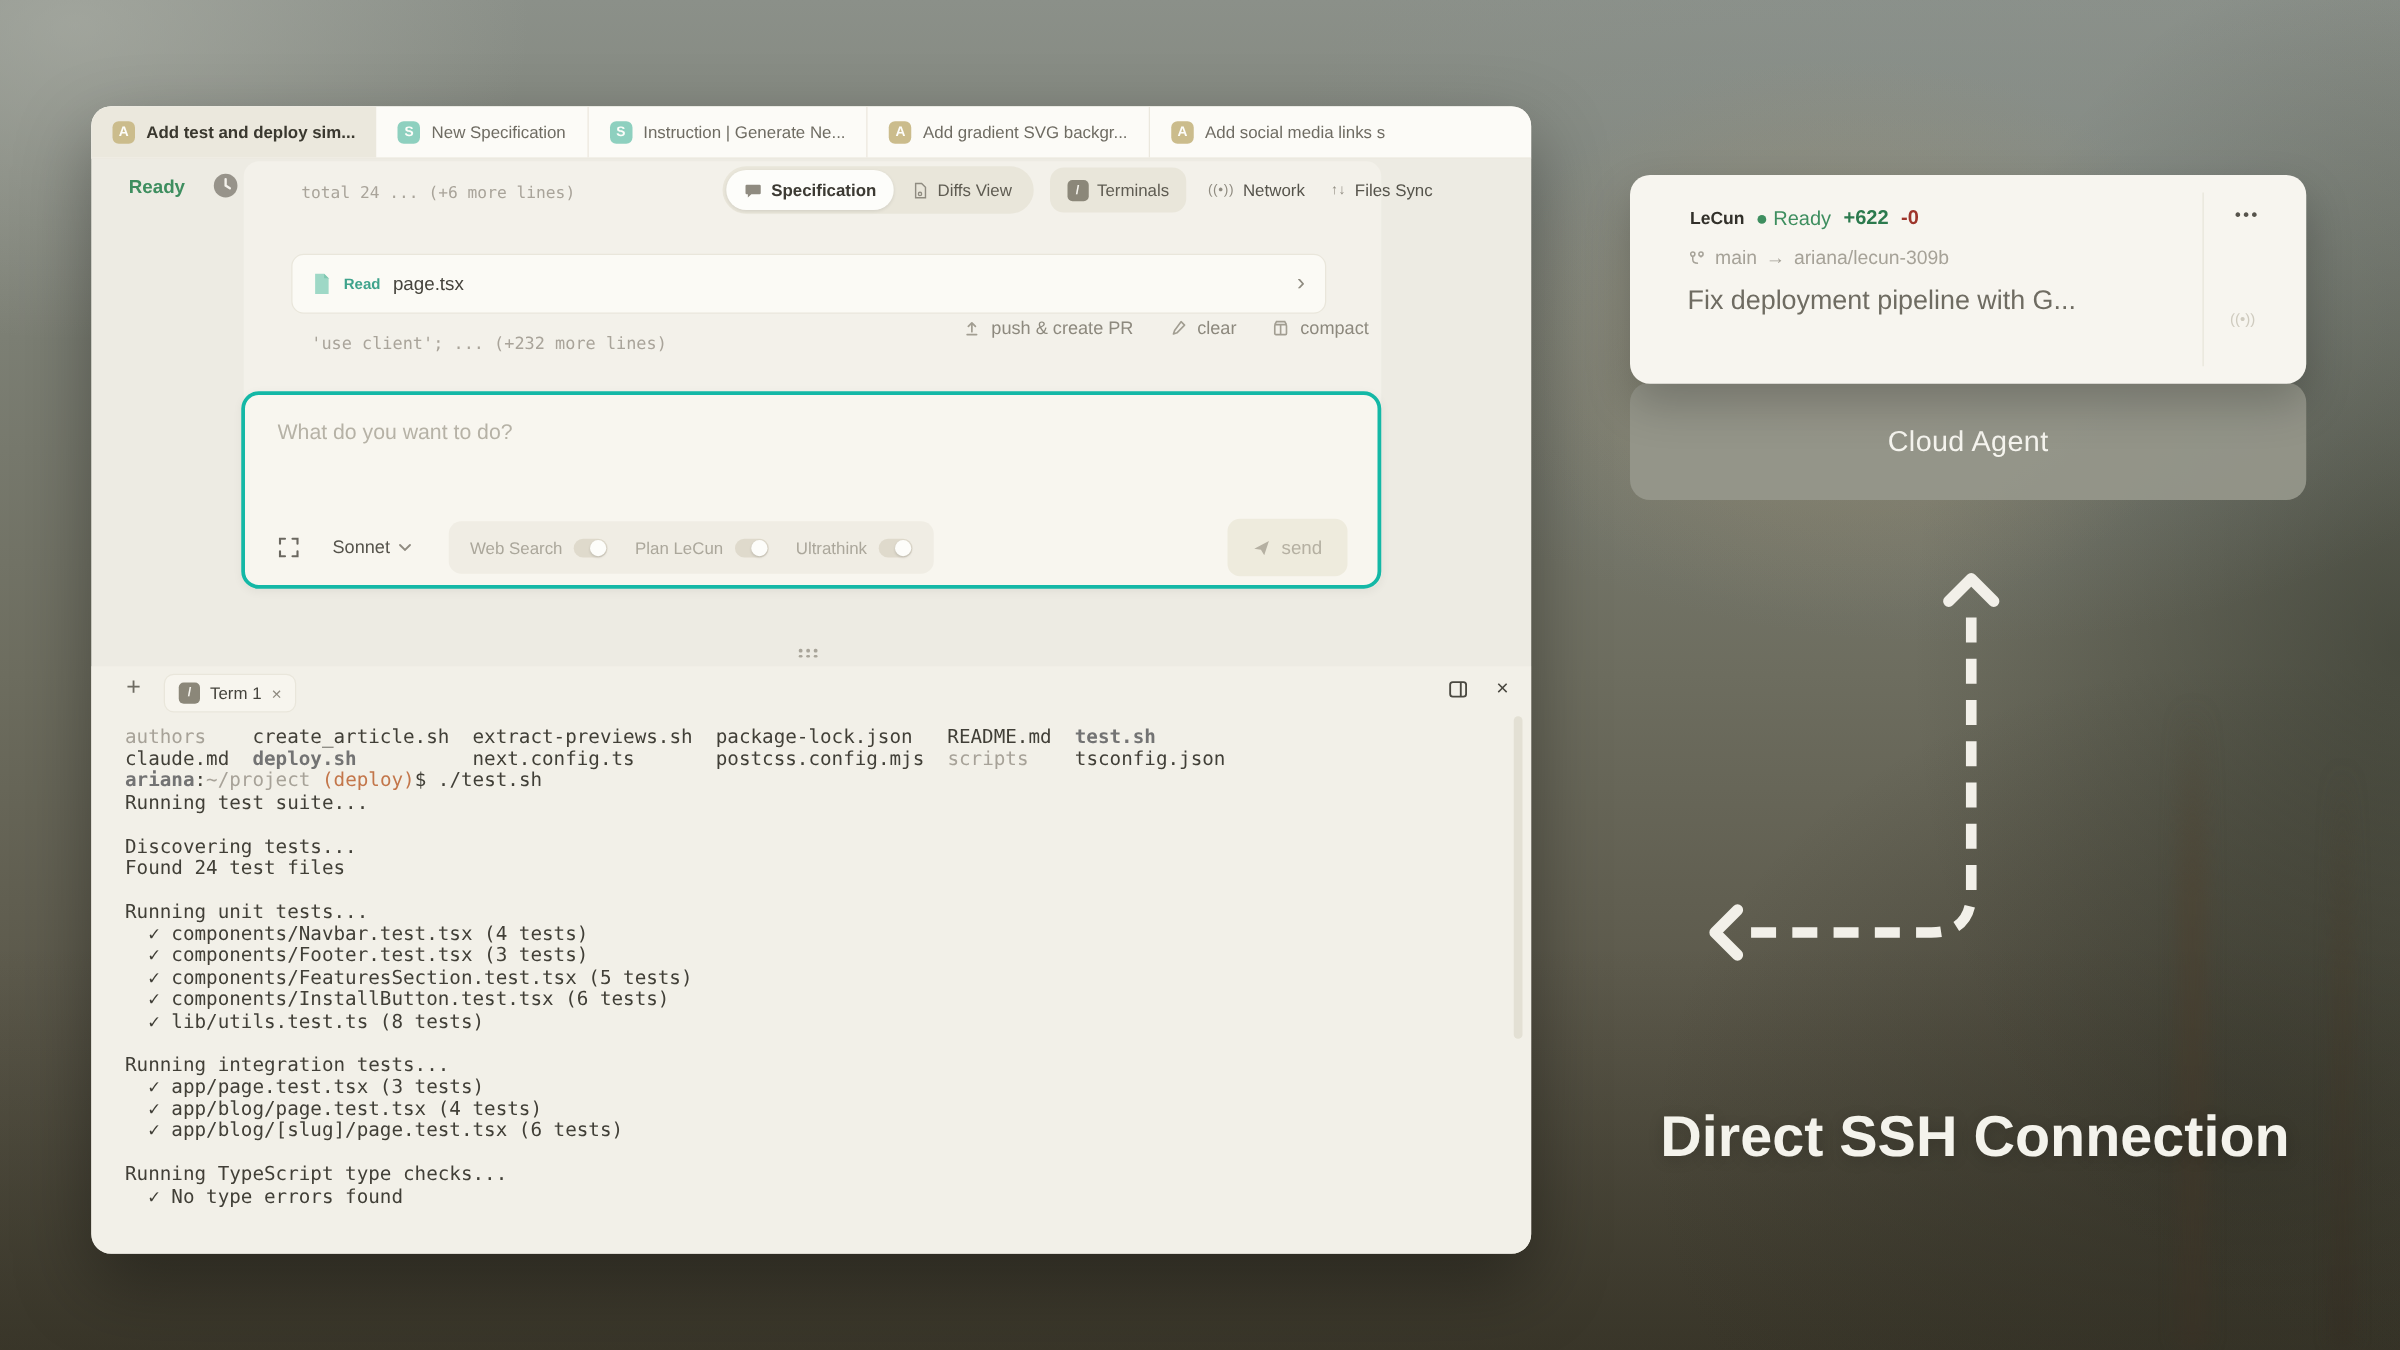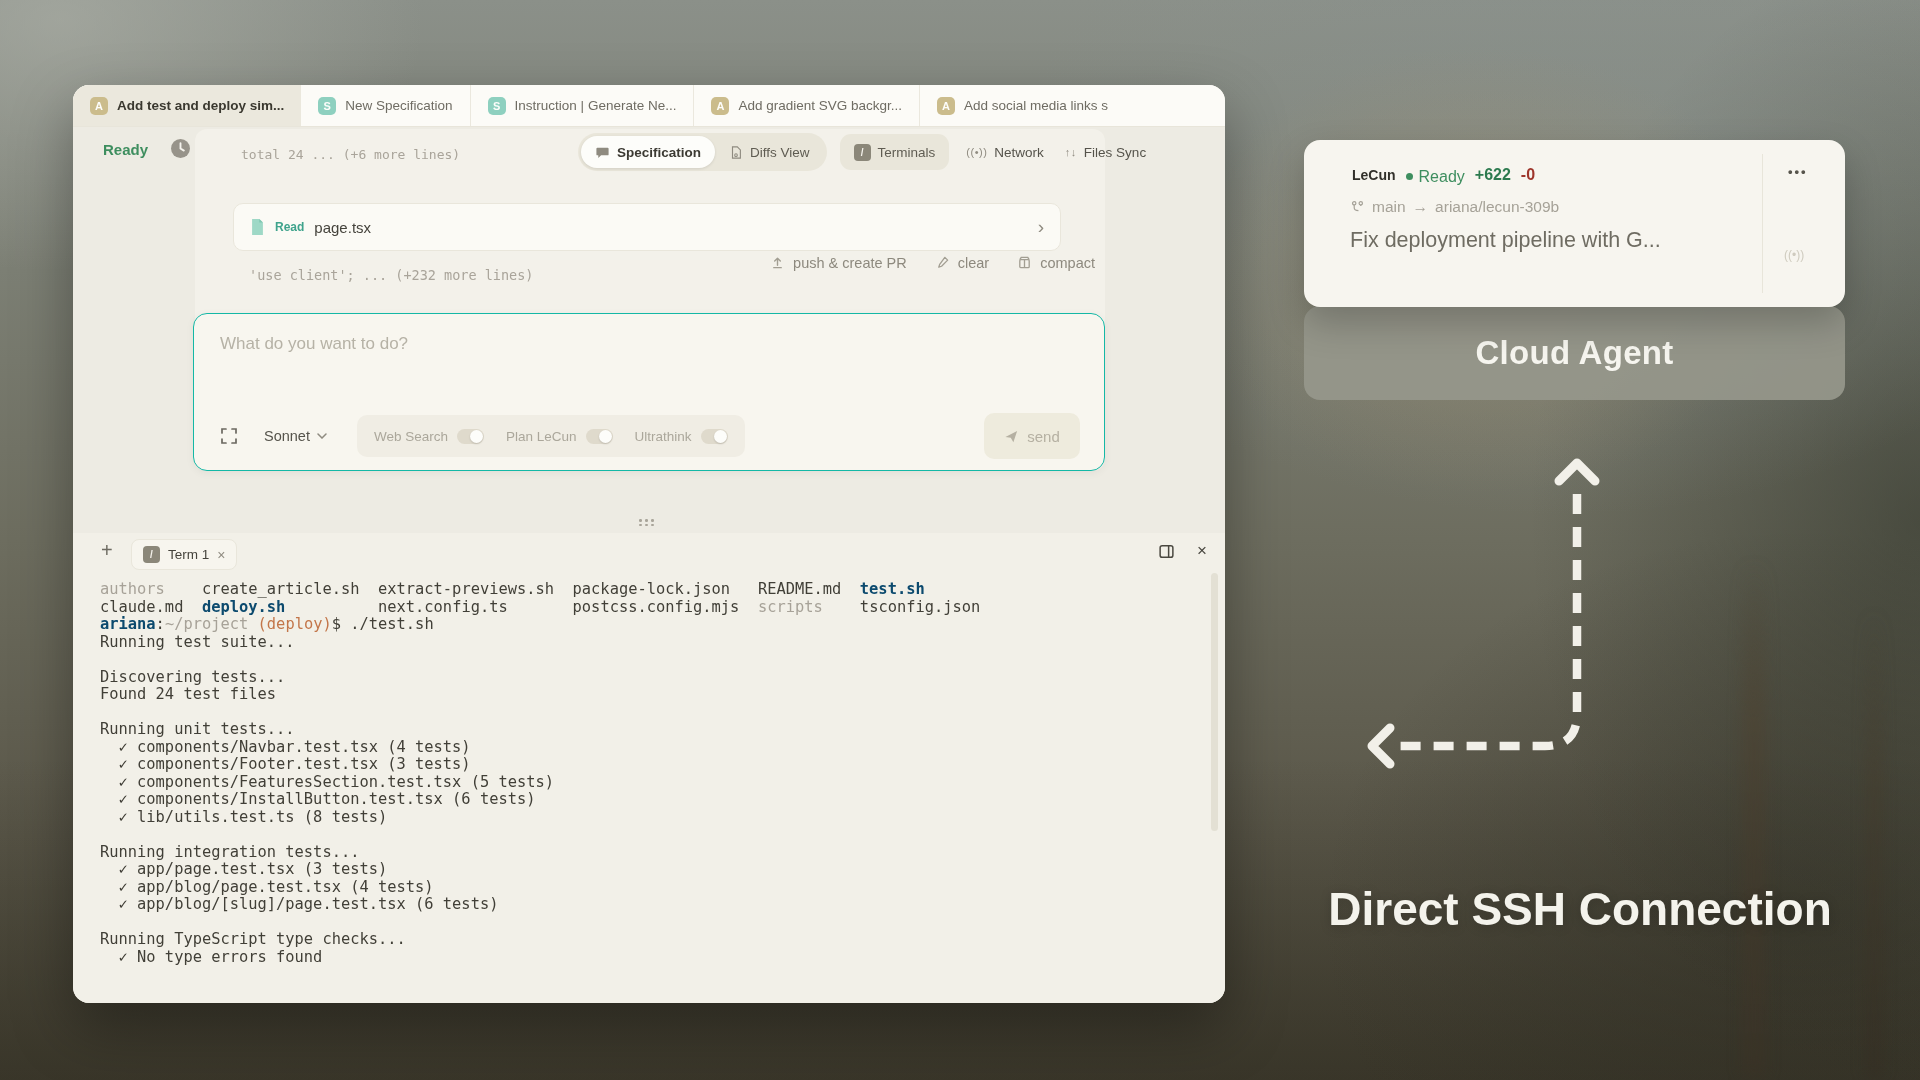--- a/index.html
+++ b/index.html
@@ -75,21 +75,21 @@
   .snippet { position:absolute; left:176px; top:182px; font-family:"DejaVu Sans Mono", monospace;
     font-size:13.5px; color:#a9a49a; }
 
   .conv-actions { position:absolute; left:592px; top:170px; width:430px; display:flex;
     justify-content:flex-end; gap:28px; align-items:center; }
   .conv-btn { display:flex; align-items:flex-start; gap:8px; font-size:14.5px; color:#8d897e;
     background:none; border:none; font-family:inherit; }
 
   
   .composer { position:absolute; left:120px; top:228px; width:912px; height:158px;
-    background:#f8f6ef; border:1px solid #14b8a6; border-radius:14px;
+    background:#f8f6ef; border:3px solid #14b8a6; border-radius:14px;
     box-shadow:0 2px 8px rgba(0,0,0,0.05); }
   .composer textarea { position:absolute; left:26px; top:20px; width:620px; height:44px;
     background:transparent; border:none; resize:none; outline:none;
     font-family:"Liberation Sans", sans-serif; font-size:17px; color:#55534b; }
   .composer textarea::placeholder { color:#b6b2a6; }
   .composer-bar { position:absolute; left:0; right:0; top:96px; height:52px;
     display:flex; align-items:center; padding:0 14px; }
   .expand-btn { margin-left:12px; width:18px; height:18px; }
   .model-select { margin-left:26px; display:flex; align-items:center; gap:7px;
     font-size:14.5px; color:#55534b; }
@@ -116,30 +116,30 @@
     display:flex; align-items:center; gap:8px; }
   .term-tab-label { font-size:13.5px; color:#45433c; }
   .term-tab-close { font-size:14px; color:#8f8b80; }
   .term-actions { position:absolute; right:18px; top:8px; display:flex; gap:22px; align-items:center; }
   .term-close { font-size:17px; color:#4a4840; background:none; border:none; }
 
   .terminal { position:absolute; left:27px; top:48px; right:30px; bottom:4px;
     font-family:"DejaVu Sans Mono", monospace; font-size:15.4px; line-height:17.5px;
     color:#413f37; white-space:pre; overflow:hidden; }
   .c-dim { color:#a7a298; }
-  .c-teal { color:#0c4a6e; font-weight:bold; }
+  .c-teal { color:#737373; font-weight:bold; }
   .c-orange { color:#c3764a; }
   .term-scroll { position:absolute; right:7px; top:40px; width:7px; height:420px; }
   .term-scroll .thumb { position:absolute; top:0; width:7px; height:258px; background:#e3e0d4; border-radius:4px; }
 
   
   .cloud-caption { position:absolute; left:1304px; top:306px; width:541px; height:94px;
     background:rgba(150,151,139,0.93); border-radius:16px;
     display:flex; align-items:center; justify-content:center; }
-  .cloud-caption span { font-size:33px; font-weight:bold; color:#f6f5ef; letter-spacing:0.3px; }
+  .cloud-caption span { font-size:23px; font-weight:normal; color:#f6f5ef; letter-spacing:0.3px; }
 
   .agent-card { position:absolute; left:1304px; top:140px; width:541px; height:167px;
     background:#f7f5ef; border-radius:16px; box-shadow:0 16px 36px rgba(0,0,0,0.22); }
   .card-divider { position:absolute; left:458px; top:14px; bottom:14px; width:1px; background:#e8e5da; }
   .card-row1 { position:absolute; left:48px; top:26px; display:flex; align-items:baseline; gap:10px; }
   .agent-name { font-size:14px; font-weight:bold; color:#32302a; }
   .agent-status { font-size:16px; color:#3e8e5f; display:flex; align-items:center; gap:6px; }
   .status-dot { width:7px; height:7px; border-radius:50%; background:#3e8e5f; display:inline-block; }
   .additions { font-size:16px; font-weight:bold; color:#2c7a4e; }
   .deletions { font-size:16px; font-weight:bold; color:#9e352b; }

